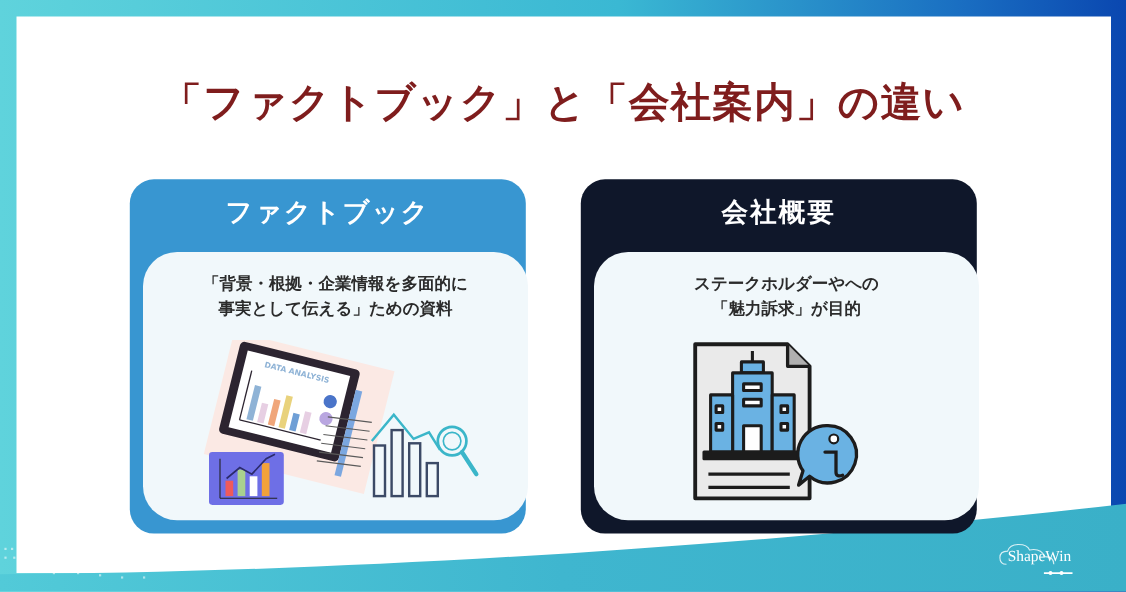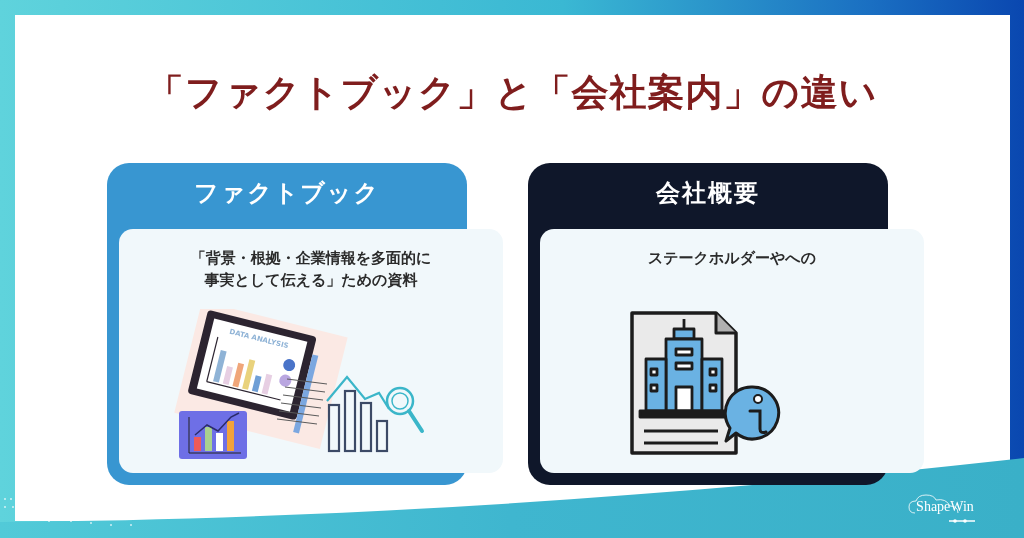--- a/index.html
+++ b/index.html
@@ -16,29 +16,29 @@
   .wave {
     position: absolute; left: 0; top: 0; width: 1024px; height: 538px; pointer-events: none;
   }
   .title {
     position: absolute; left: 0; top: 68px; width: 1024px; text-align: center;
     font-size: 37px; font-weight: bold; color: #7f1d1d; letter-spacing: 1px;
   }
   .card {
     position: absolute; top: 163px; width: 360px; height: 322px; border-radius: 22px;
   }
-  .card.left { left: 107px; background: #3896d1; }
+  .card.left { left: 118px; background: #3896d1; }
   .card.right { left: 528px; background: #0f172a; }
   .card-head {
     position: absolute; left: 0; top: 14px; width: 100%; text-align: center;
     color: #ffffff; font-size: 24px; font-weight: bold; letter-spacing: 2px;
   }
   .card-body {
-    position: absolute; left: 12px; top: 66px; width: 384px; height: 244px;
-    background: #f1f8fb; border-radius: 14px;
+    position: absolute; left: 12px; top: 66px; width: 350px; height: 244px;
+    background: #f1f8fb; border-radius: 31px;
   }
   .card-desc {
     position: absolute; left: 0; top: 18px; width: 100%; text-align: center;
     font-size: 15px; font-weight: bold; color: #2b2b2b; line-height: 22px;
   }
   .illus { position: absolute; }
   .logo {
     position: absolute; left: 905px; top: 493px; width: 80px; height: 32px;
   }
   .logo-text {
@@ -141,20 +141,21 @@
       <line x1="252" y1="102" x2="265" y2="122" stroke="#3bb6c9" stroke-width="4" stroke-linecap="round"></line>
     </svg>
   </div>
 </div>
 
 <div class="card right">
   <div class="card-head">会社概要</div>
   <div class="card-body">
     <div class="card-desc">
       <div>ステークホルダーやへの</div>
+      <div>「魅力訴求」が目的</div>
     </div>
     <svg class="illus" style="left:84px; top:80px;" width="180" height="150" viewBox="0 0 180 150">
 
       <path d="M8 4 H92 L112 24 V144 H8 Z" fill="#eaeaea" stroke="#1c1c1c" stroke-width="3.5" stroke-linejoin="round"></path>
       <path d="M92 4 V24 H112" fill="#b0b0b0" stroke="#1c1c1c" stroke-width="3" stroke-linejoin="round"></path>
 
       <g stroke="#1c1c1c" stroke-width="2.8" stroke-linejoin="round">
         <line x1="60" y1="10" x2="60" y2="20"></line>
         <rect x="50" y="20" width="20" height="10" fill="#6ab2e3"></rect>
         <rect x="42" y="30" width="36" height="72" fill="#6ab2e3"></rect>

